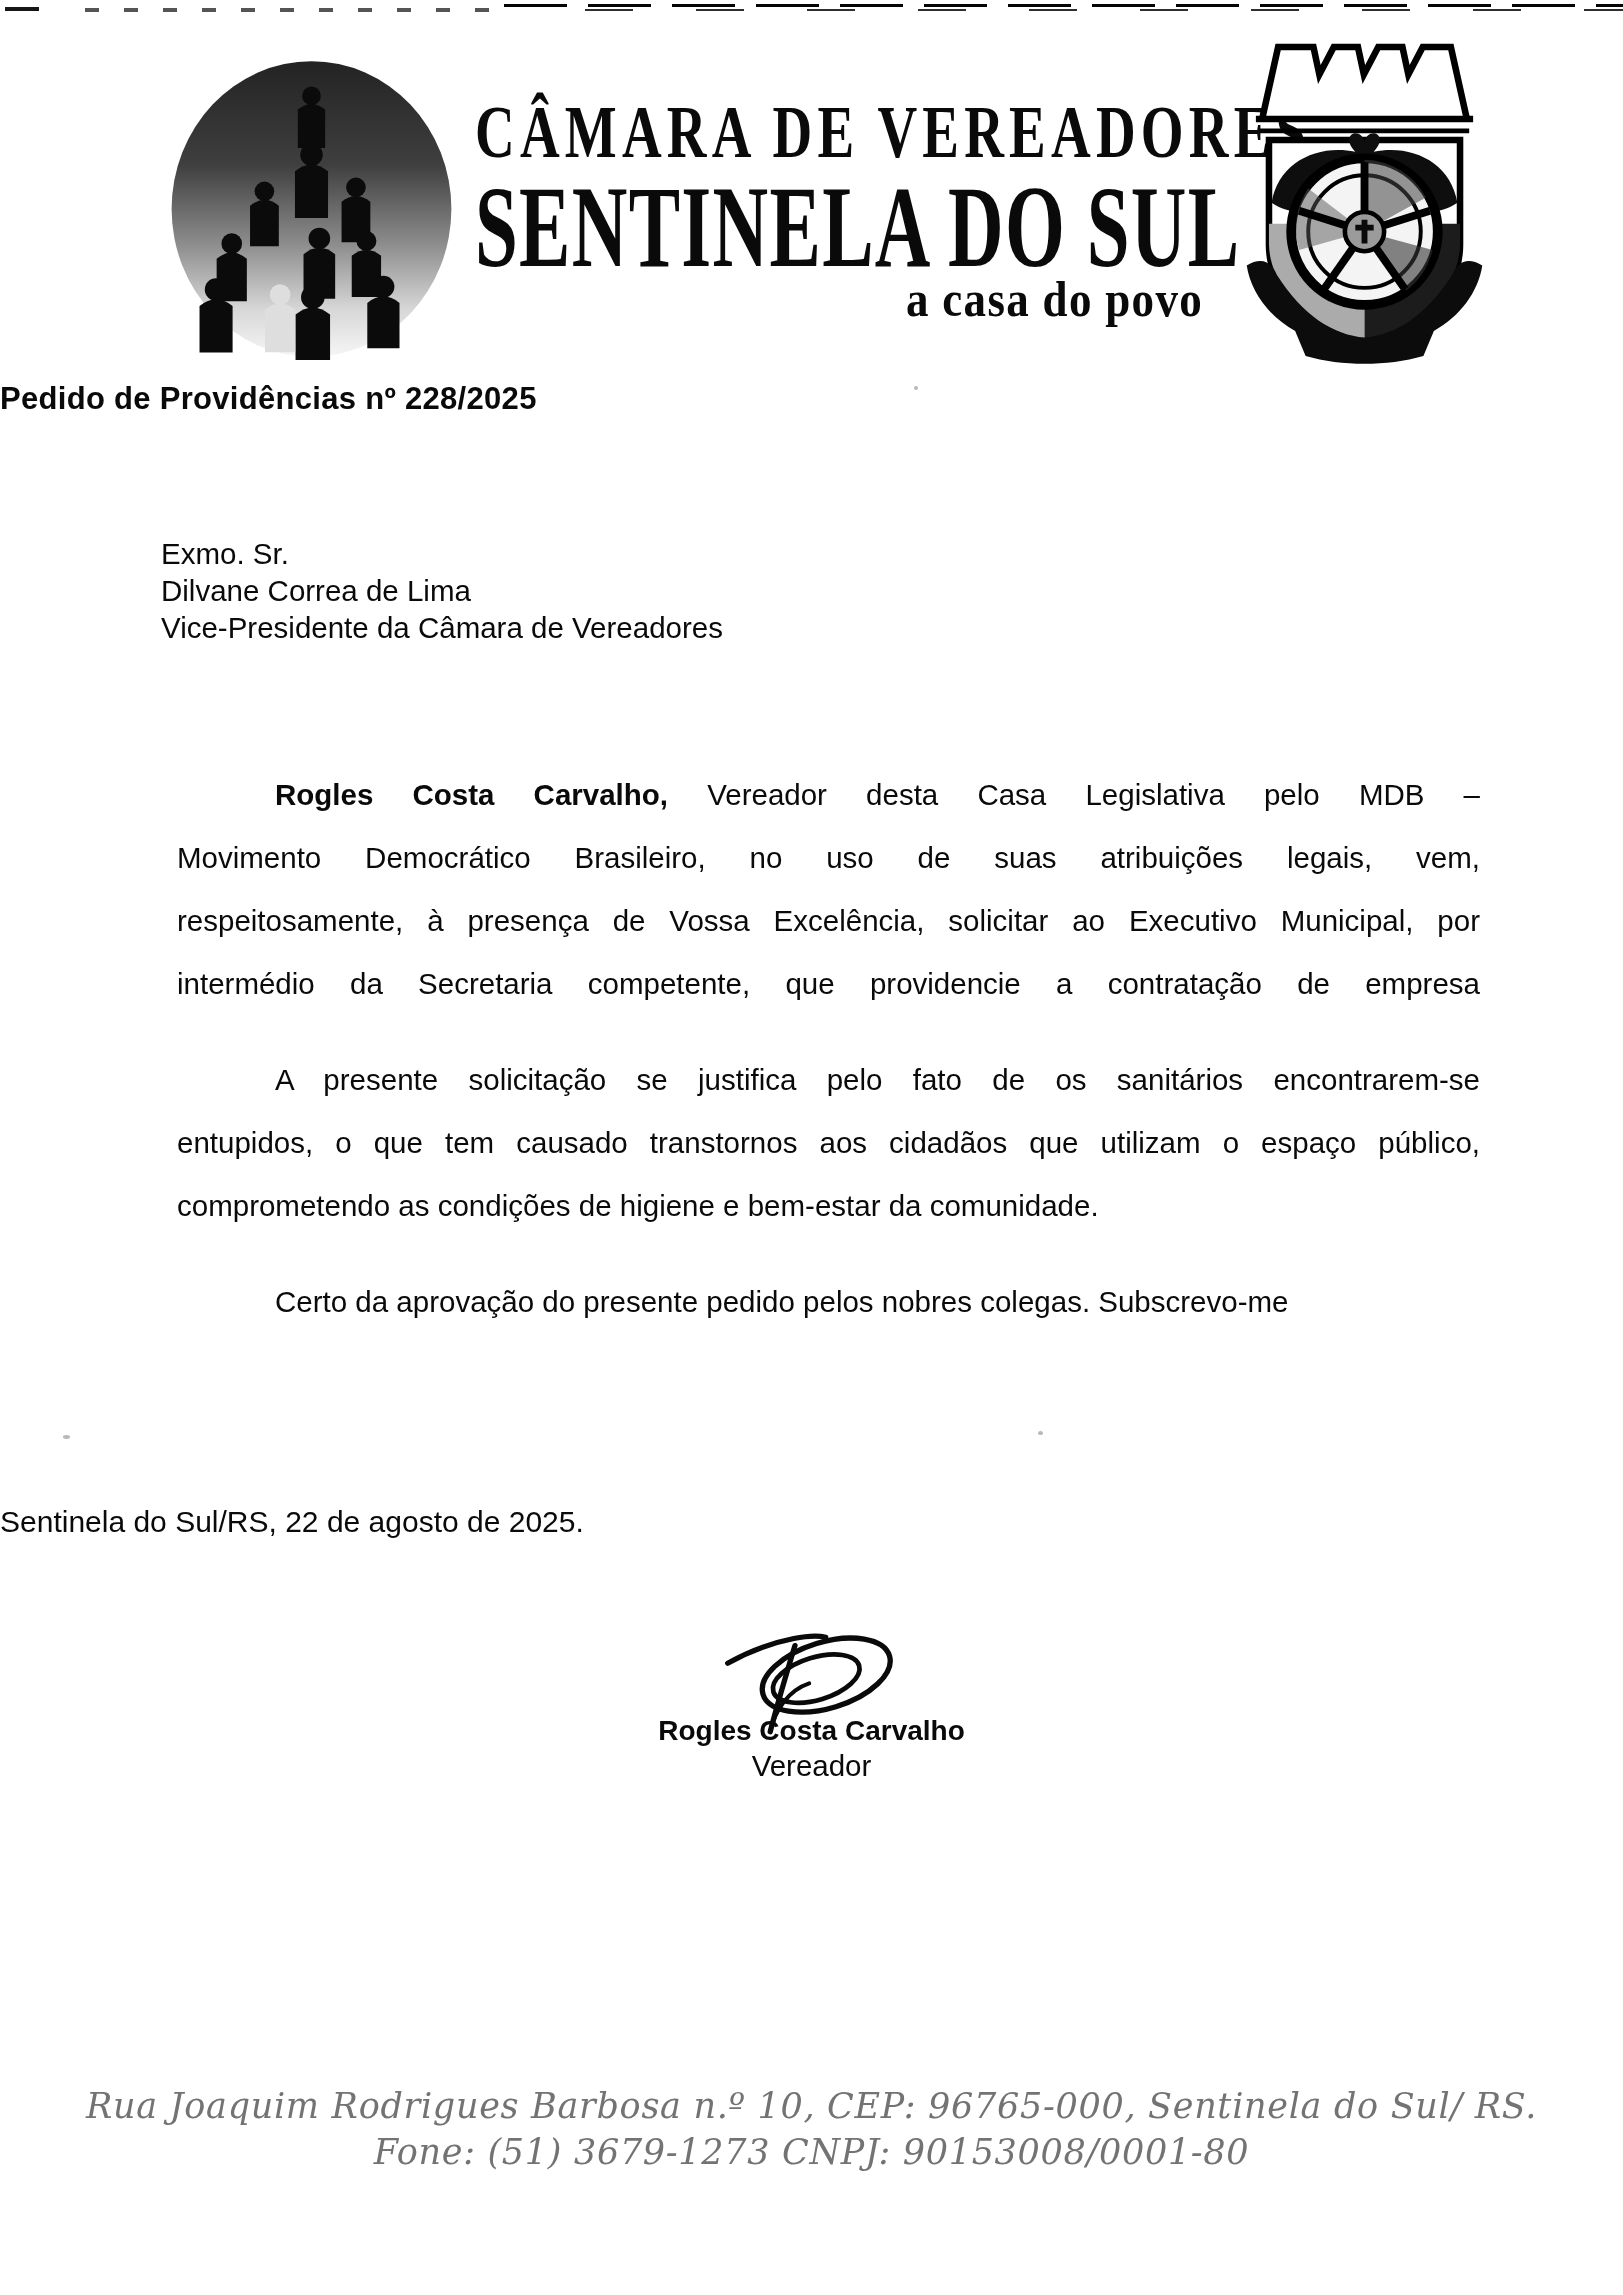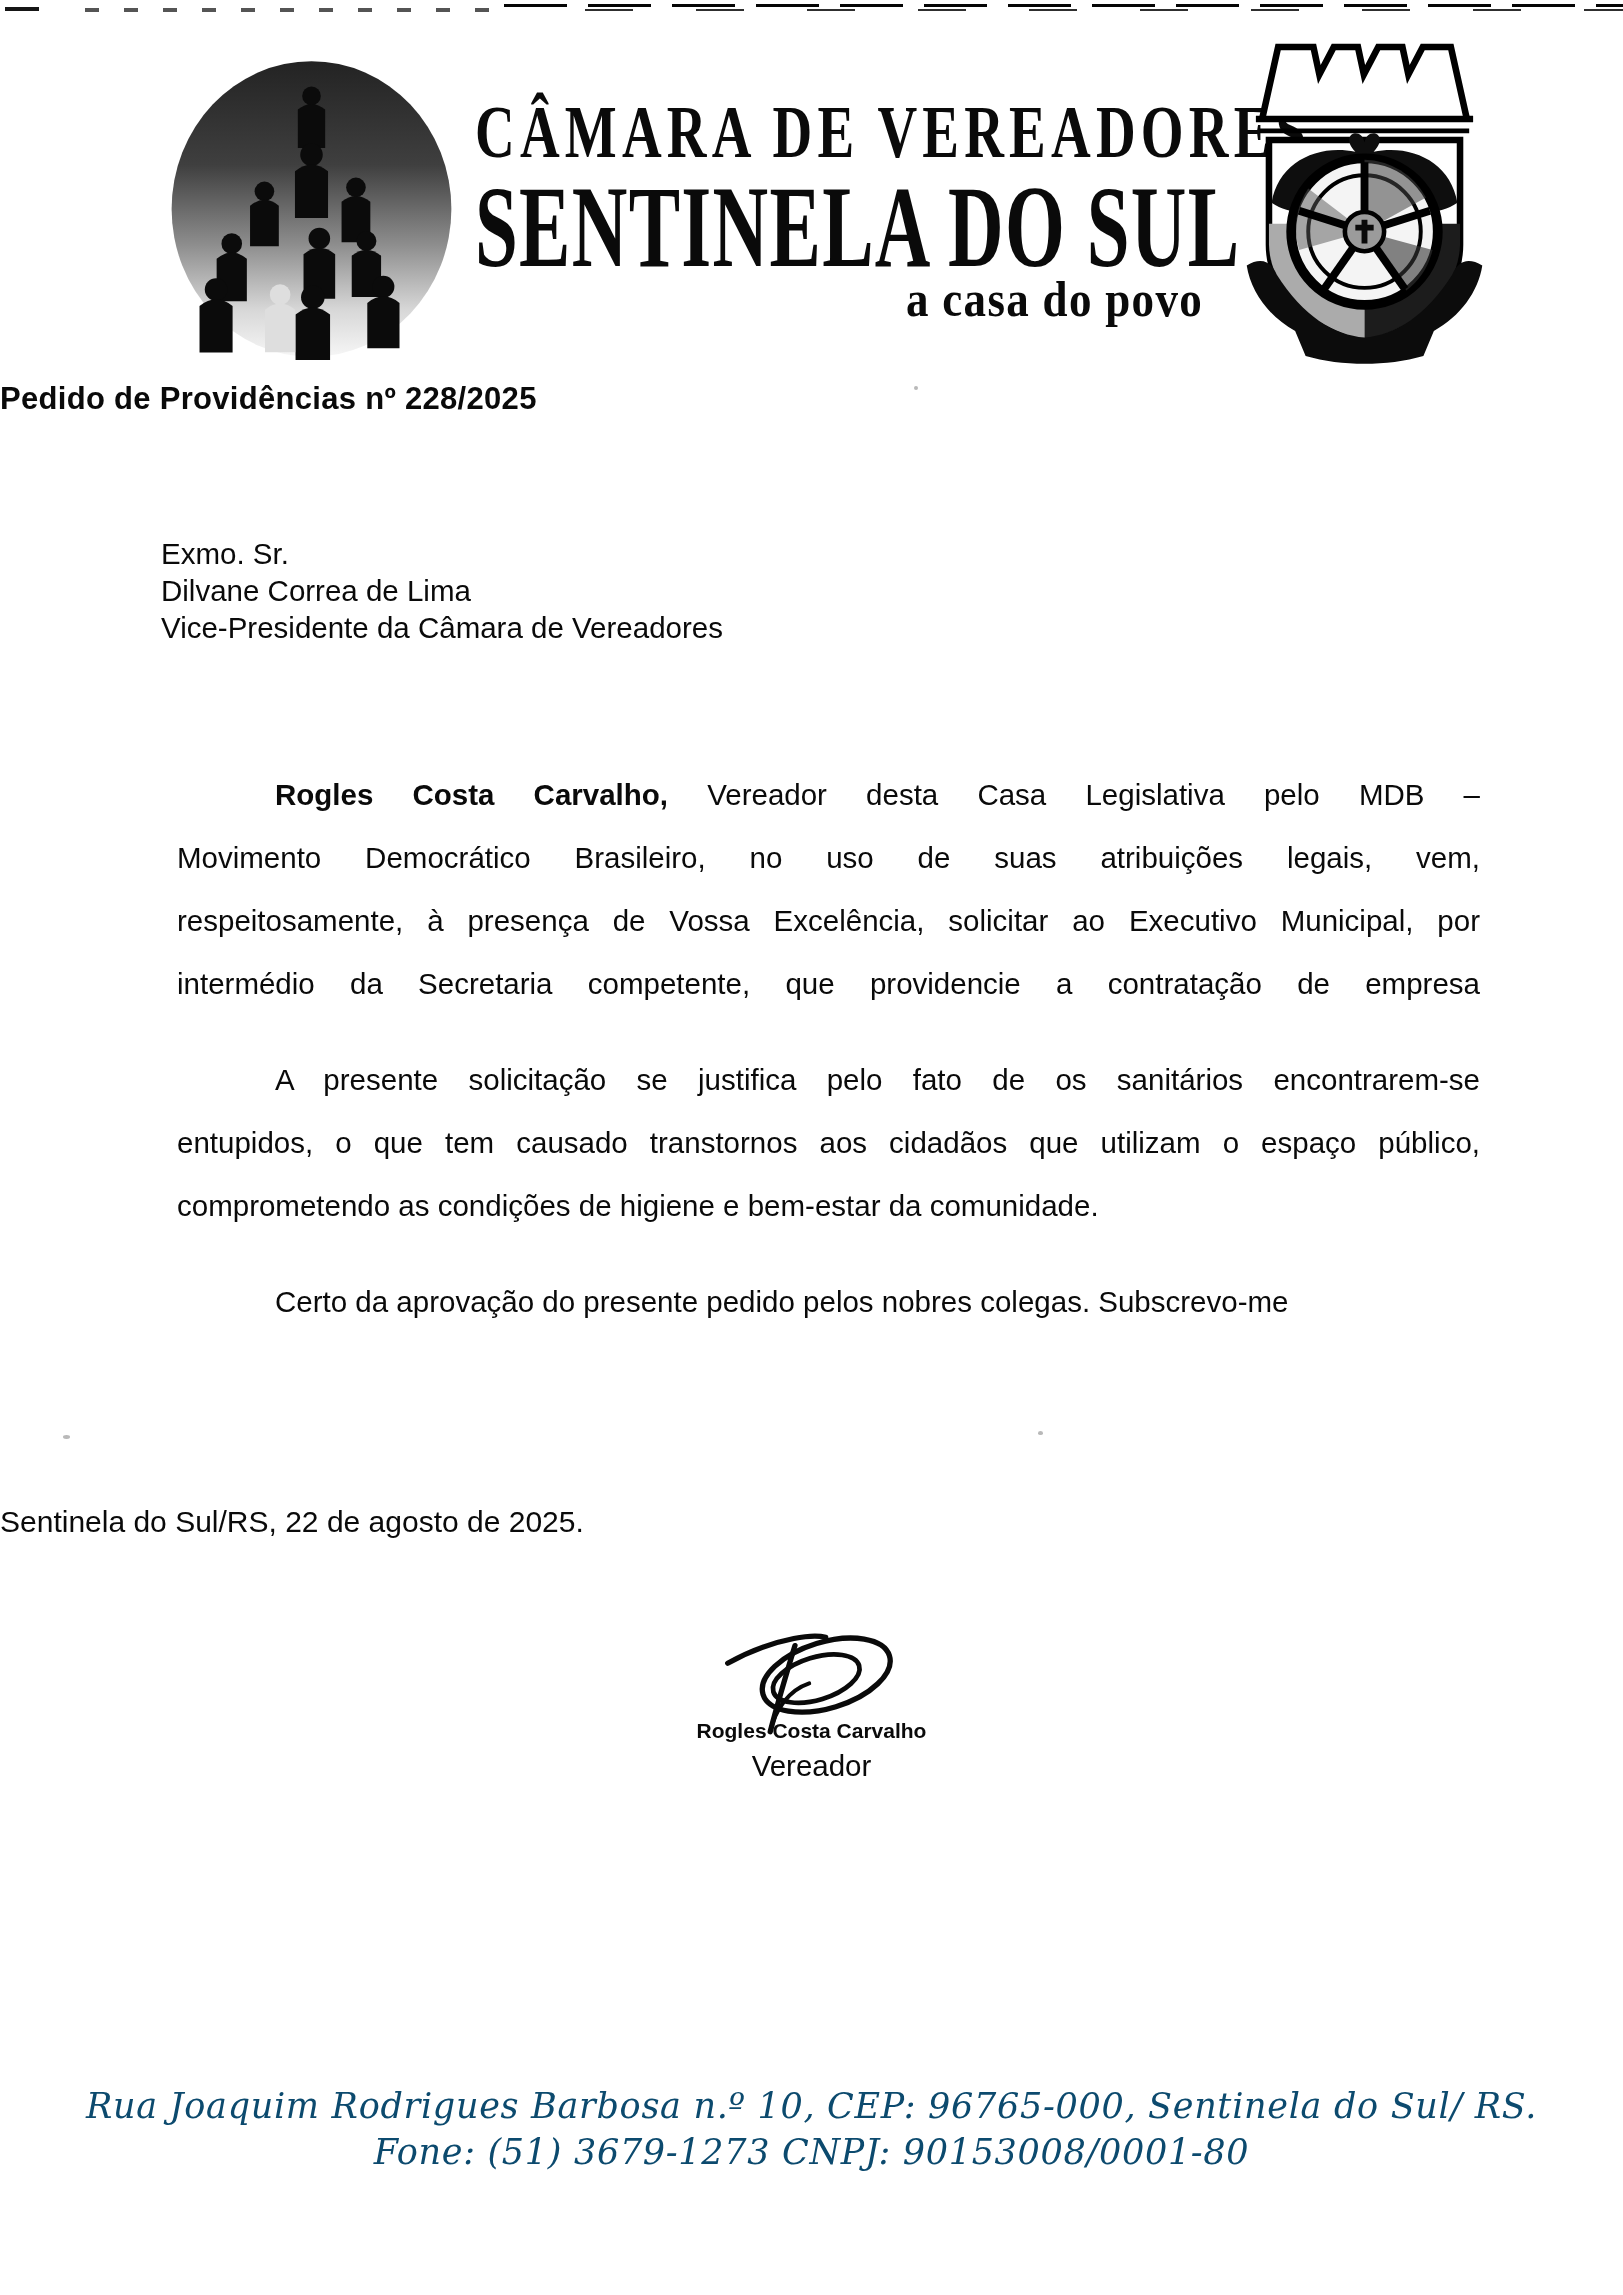--- a/index.html
+++ b/index.html
@@ -42,26 +42,26 @@
   .address{position:absolute;top:535px;left:161px;font-size:29.5px;line-height:37px;}
   .body-copy{position:absolute;top:763px;left:177px;width:1303px;}
   .para{margin:0 0 33px 0;}
   .line{font-size:29.5px;line-height:63px;}
   .j{text-align:justify;text-align-last:justify;}
   .indent{padding-left:98px;}
   .date-line{position:absolute;top:1505px;left:0;width:1623px;text-align:left;font-size:30px;}
   
   .sig-block{position:absolute;top:1622px;left:0;width:1623px;text-align:center;}
   .sig-scribble{display:block;margin:0 auto -26px auto;width:223px;height:118px;}
-  .sig-name{font-size:21px;font-weight:bold;line-height:34px;}
+  .sig-name{font-size:28px;font-weight:bold;line-height:34px;}
   .sig-role{font-size:29.5px;line-height:35px;}
   
   .footer{position:absolute;top:2083px;left:0;width:1623px;text-align:center;
     font-family:"DejaVu Serif",serif;font-style:italic;font-size:35px;line-height:46px;
-    letter-spacing:0.7px;color:#0c4a6e;}
+    letter-spacing:0.7px;color:#737373;}
 </style>
 </head>
 <body>
 
 <div class="page">
 
   <div class="scan-a"></div>
   <div class="scan-b"></div>
   <div class="scan-c"></div>
   <div class="scan-d"></div>

